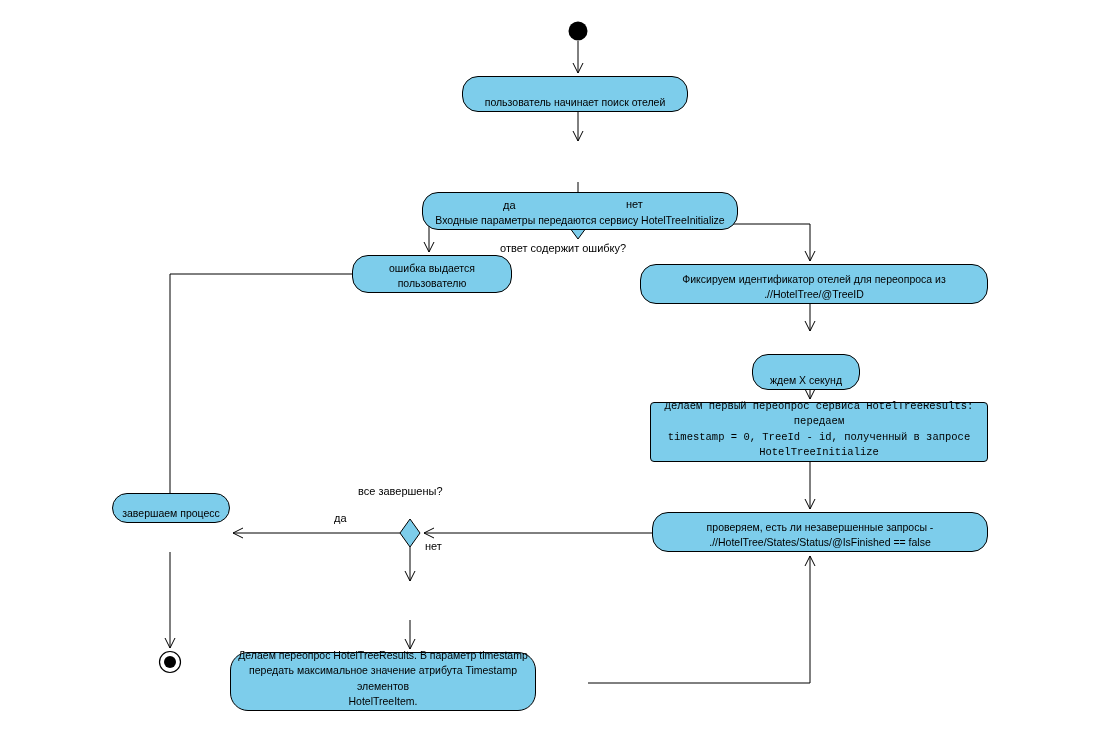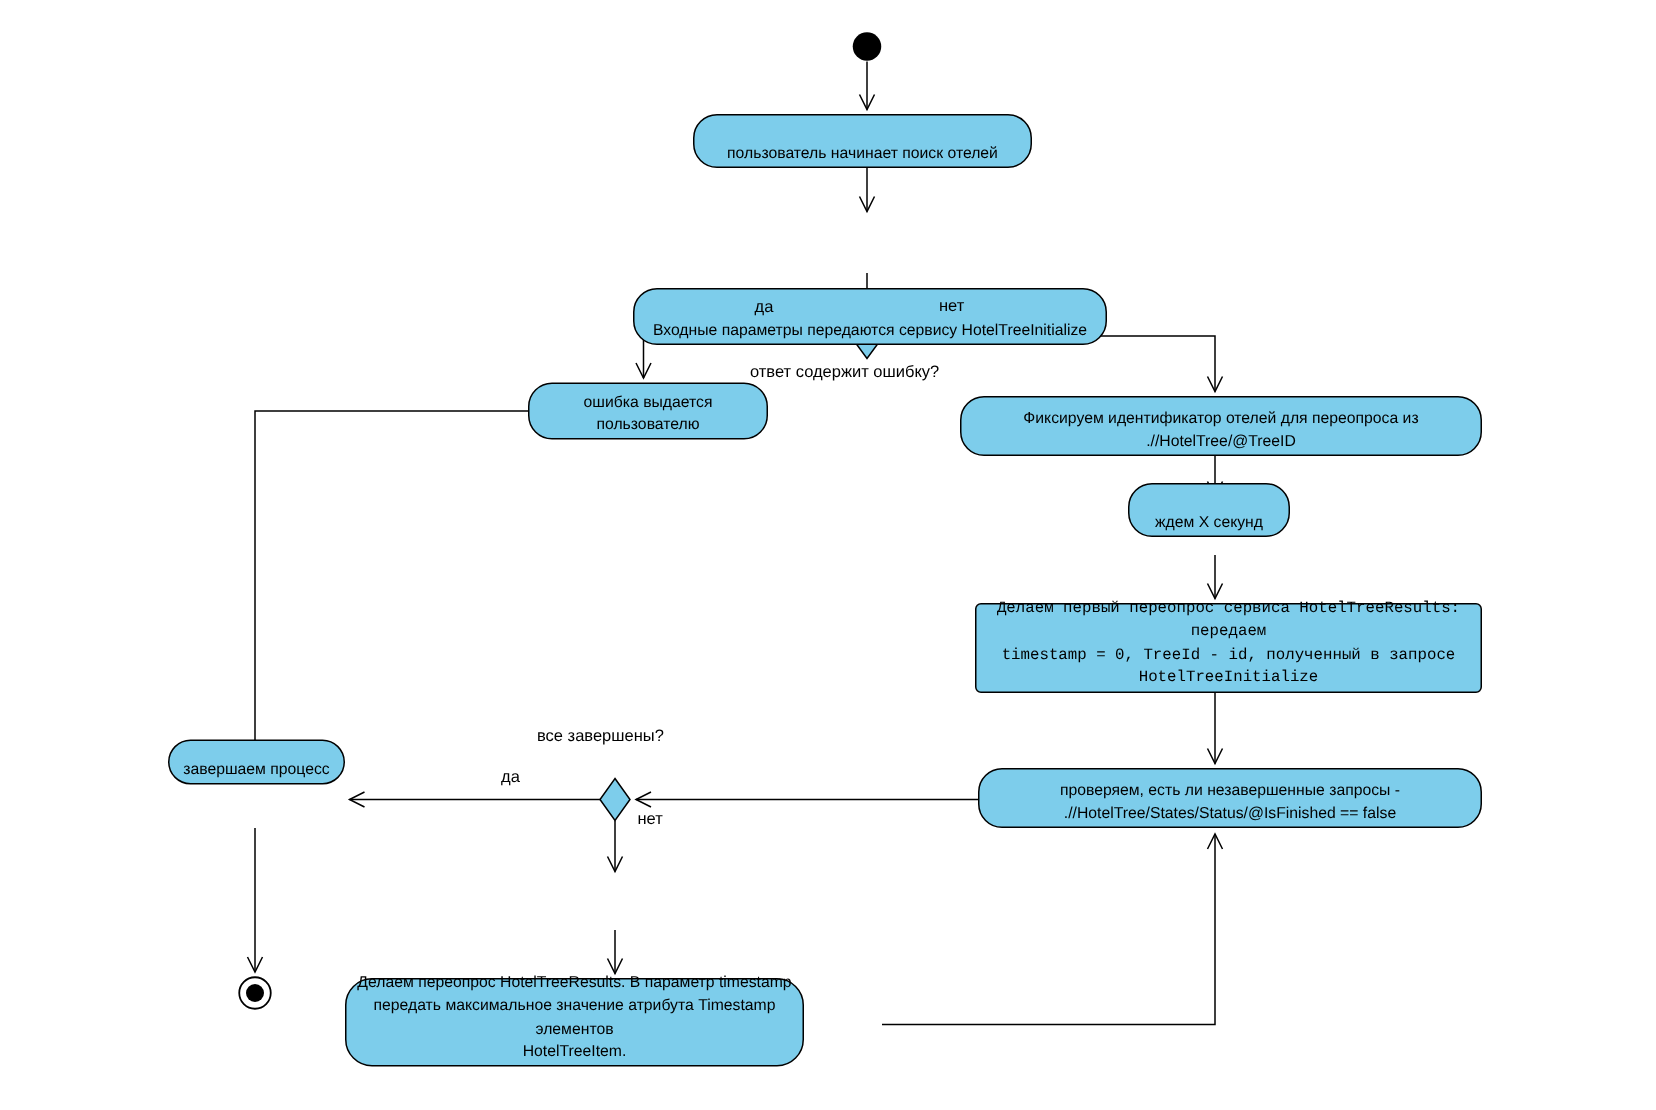--- a/index.html
+++ b/index.html
@@ -78,21 +78,21 @@
   <div class="node" style="left:352px; top:255px; width:160px; height:38px;">
     <span>ошибка выдается
 пользователю</span>
   </div>
 
   <div class="node" style="left:640px; top:264px; width:348px; height:40px;">
     <span>Фиксируем идентификатор отелей для переопроса из
 .//HotelTree/@TreeID</span>
   </div>
 
-  <div class="node" style="left:752px; top:322px; width:108px; height:36px;">
+  <div class="node" style="left:752px; top:354px; width:108px; height:36px;">
     <span>ждем X секунд</span>
   </div>
 
   <div class="node" style="left:650px; top:402px; width:338px; height:60px; border-radius:4px;font-family:Liberation Mono, monospace;">
     <span>Делаем первый переопрос сервиса  HotelTreeResults: передаем
 timestamp = 0, TreeId - id, полученный в запросе
 HotelTreeInitialize</span>
   </div>
 
   <div class="node" style="left:652px; top:512px; width:336px; height:40px;">

